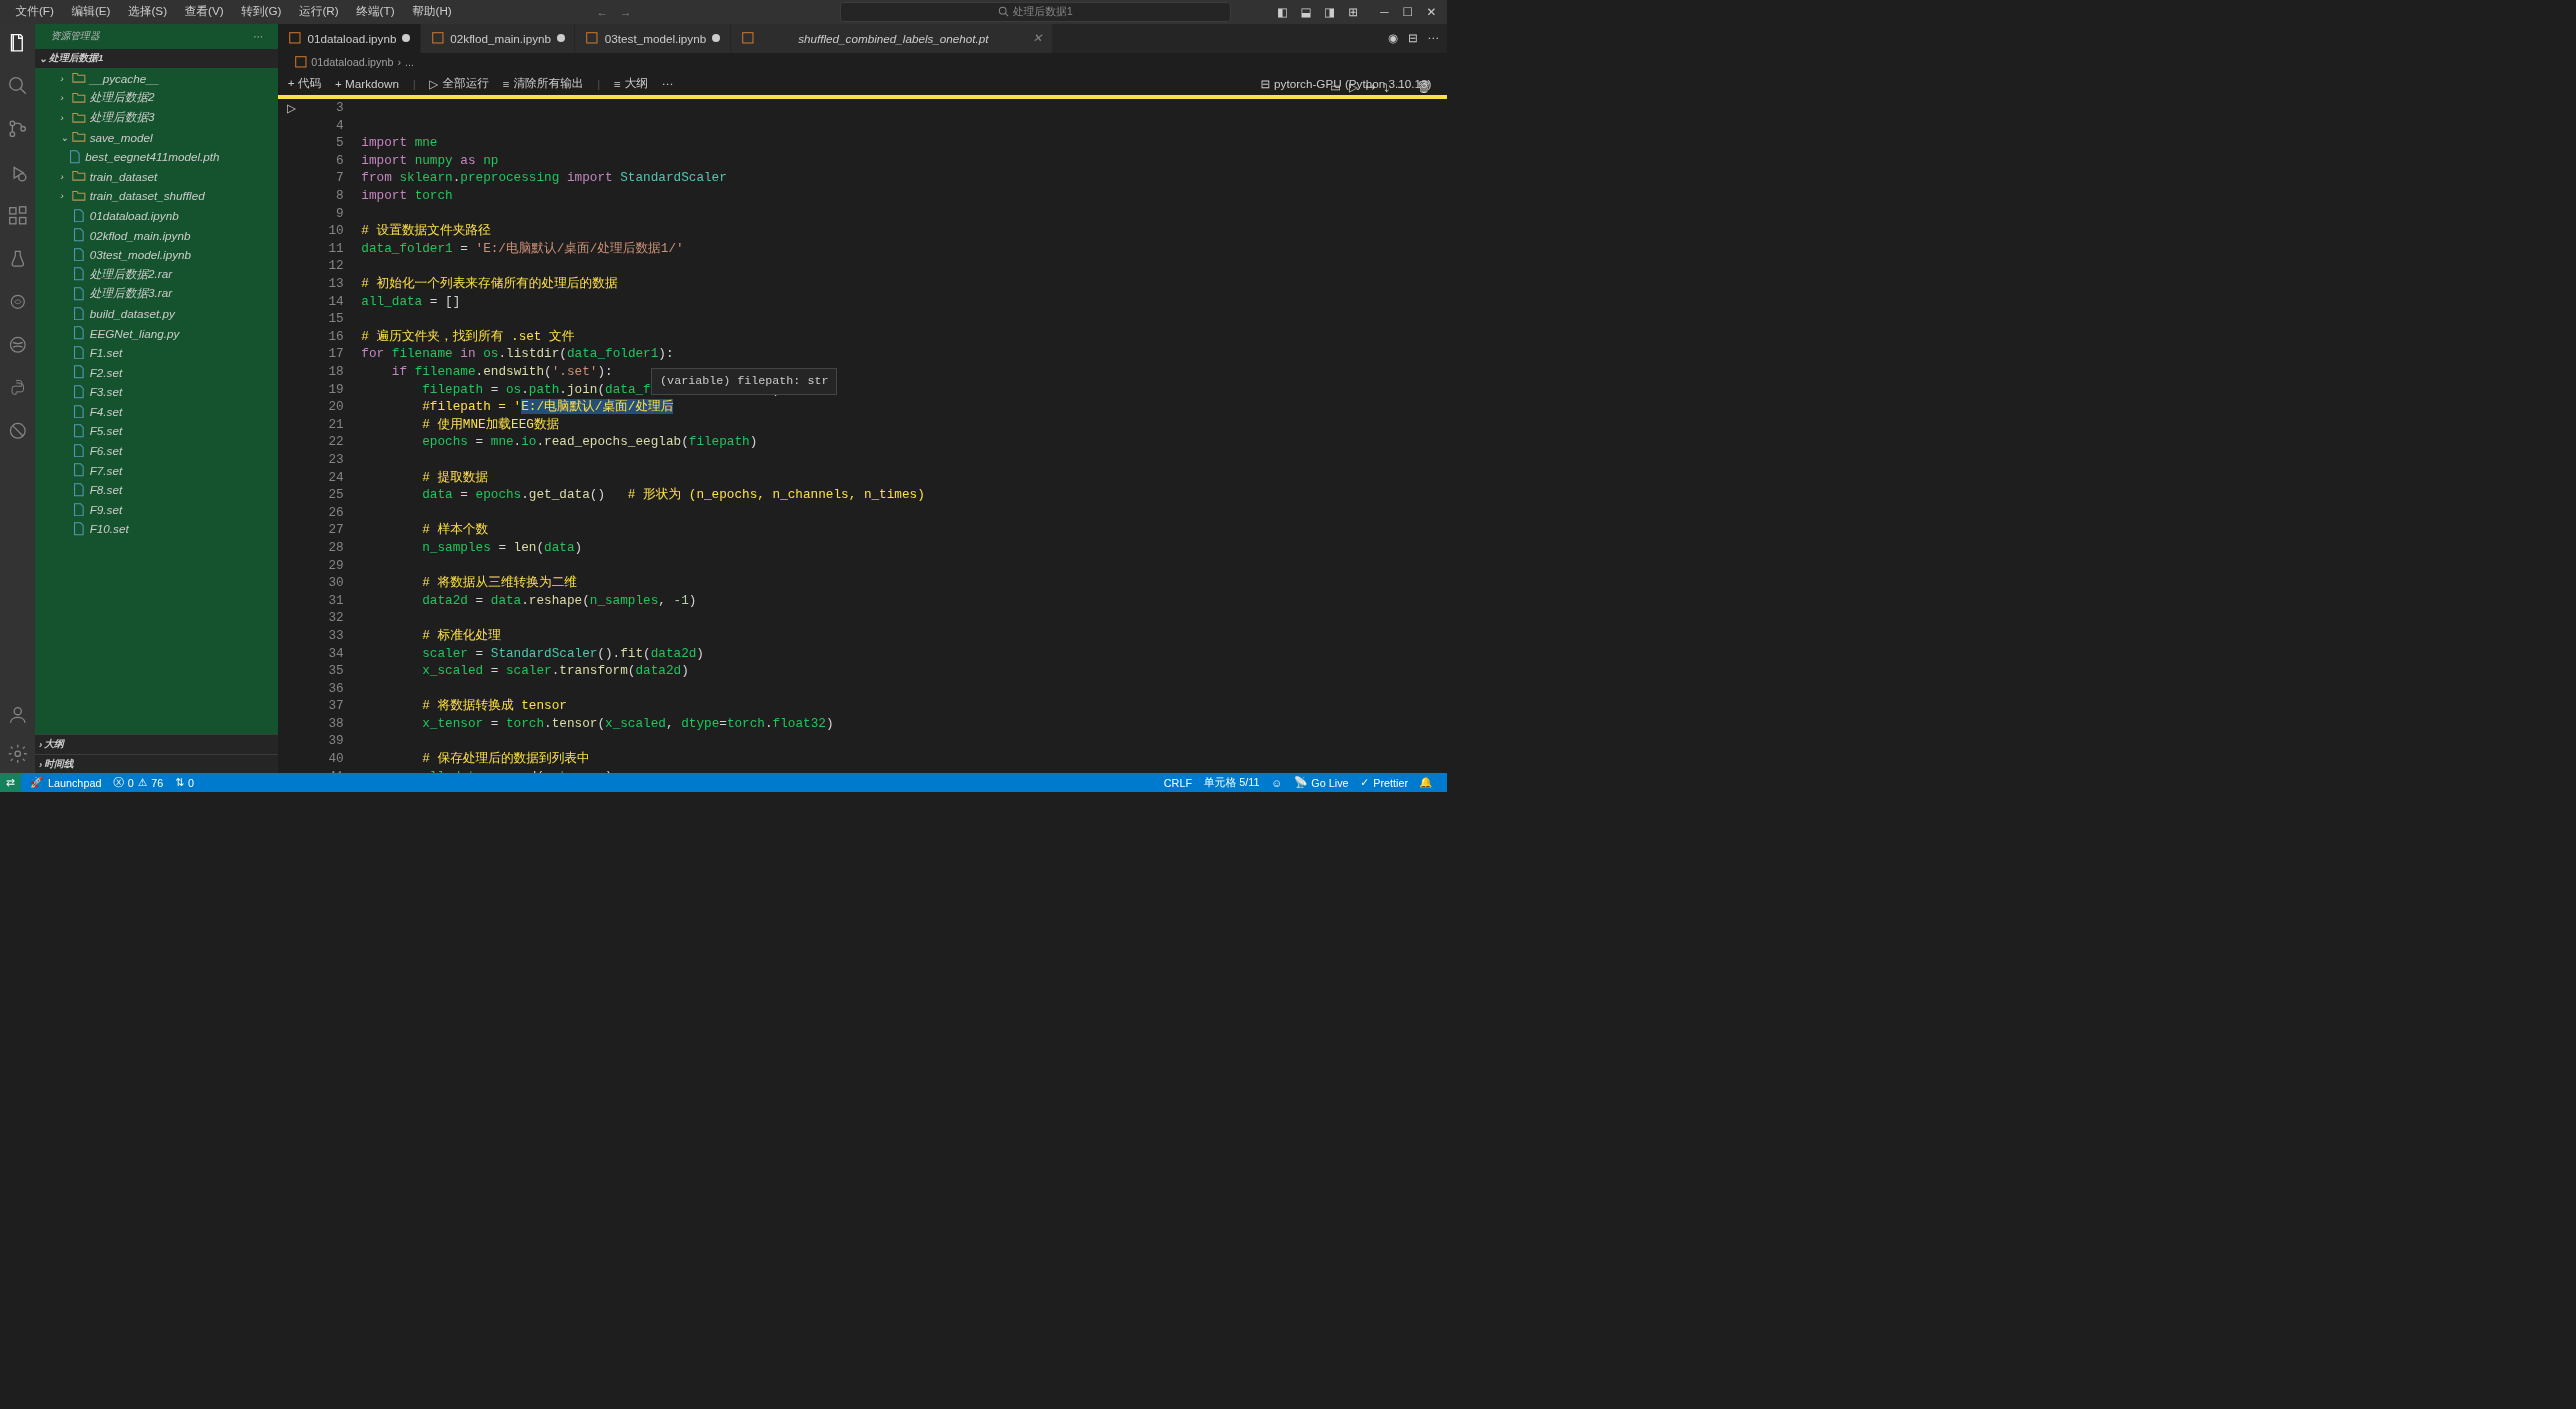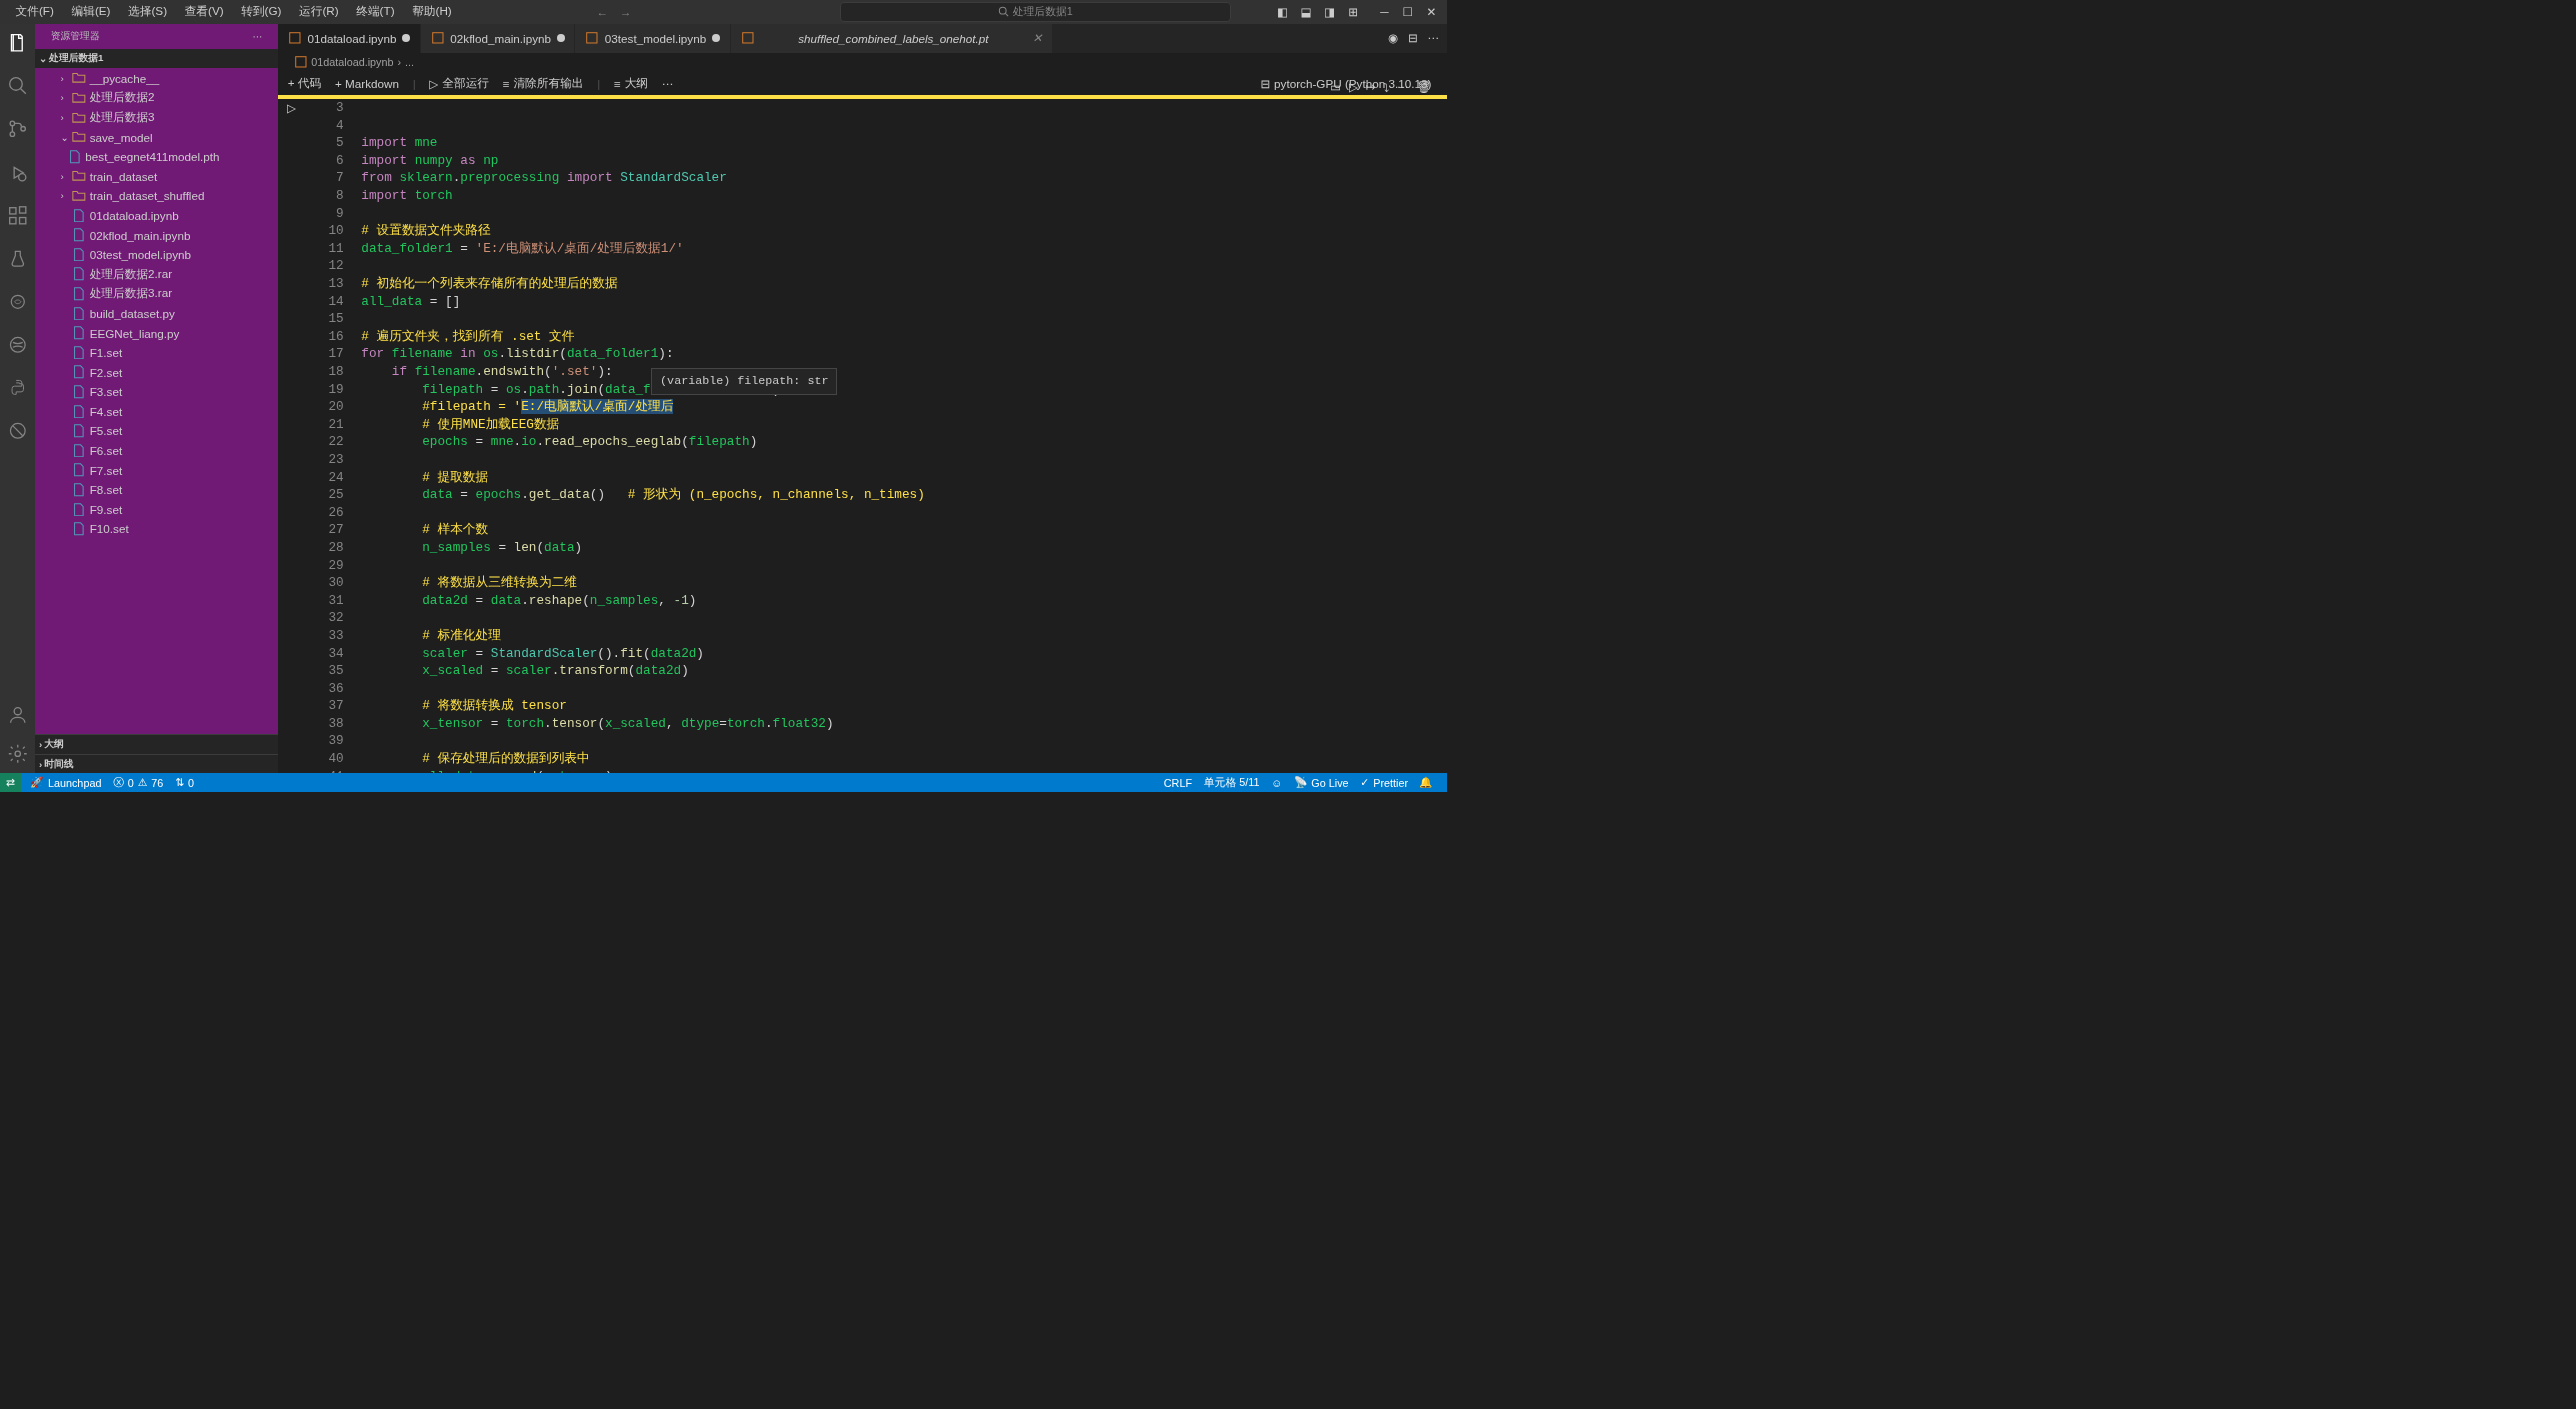--- a/index.html
+++ b/index.html
@@ -9,21 +9,21 @@
 .menu-item { padding: 2px 7.8px; cursor: pointer; }
 .nav-arrows { margin-left: 137px; display: flex; gap: 11.7px; color: #858585; }
 .search-global { flex: 1; max-width: 391px; margin: 0 auto; background: #252526; border: 1px solid #3c3c3c; border-radius: 3.9px; height: 19.6px; display: flex; align-items: center; justify-content: center; color: #858585; font-size: 10.8px; gap: 3.9px; }
 .title-controls { position: absolute; right: 3.9px; top: 0; display: flex; align-items: center; height: 23.5px; }
 .title-ctrl { width: 23.5px; height: 23.5px; display: flex; align-items: center; justify-content: center; color: #cccccc; }
 .main { display: flex; height: calc(100% - 23.5px - 18.6px); }
 .activity-bar { width: 35px; background: #333333; display: flex; flex-direction: column; align-items: center; padding-top: 7.8px; gap: 19.6px; }
 .activity-icon { width: 23.5px; height: 23.5px; color: #858585; display: flex; align-items: center; justify-content: center; }
 .activity-icon.active { color: #ffffff; }
 .activity-bottom { margin-top: auto; margin-bottom: 7.8px; display: flex; flex-direction: column; gap: 15.7px; align-items: center; }
-.sidebar { width: 243px; background: #701a75; display: flex; flex-direction: column; }
+.sidebar { width: 243px; background: #14532d; display: flex; flex-direction: column; font-style: italic; }
 .sidebar-header { height: 25.4px; display: flex; align-items: center; padding: 0 15.7px; font-size: 9.8px; color: #bbbbbb; justify-content: space-between; }
 .explorer-section { display: flex; flex-direction: column; }
 .section-header { height: 19.6px; display: flex; align-items: center; padding-left: 3.9px; font-size: 9.8px; font-weight: bold; background: #252526; gap: 2px; }
 .tree { padding: 0; }
 .tree-item { height: 19.6px; display: flex; align-items: center; padding-left: 13.7px; font-size: 11.7px; color: #cccccc; cursor: pointer; }
 .tree-item .chev { width: 11.7px; color: #cccccc; font-size: 9.8px; }
 .tree-item .ficon { width: 17.6px; color: #519aba; display: inline-flex; }
 .tree-item.nested1 { padding-left: 25.4px; }
 .tree-item.nested2 { padding-left: 21px; }
 .editor-area { flex: 1; display: flex; flex-direction: column; background: #1e1e1e; }

